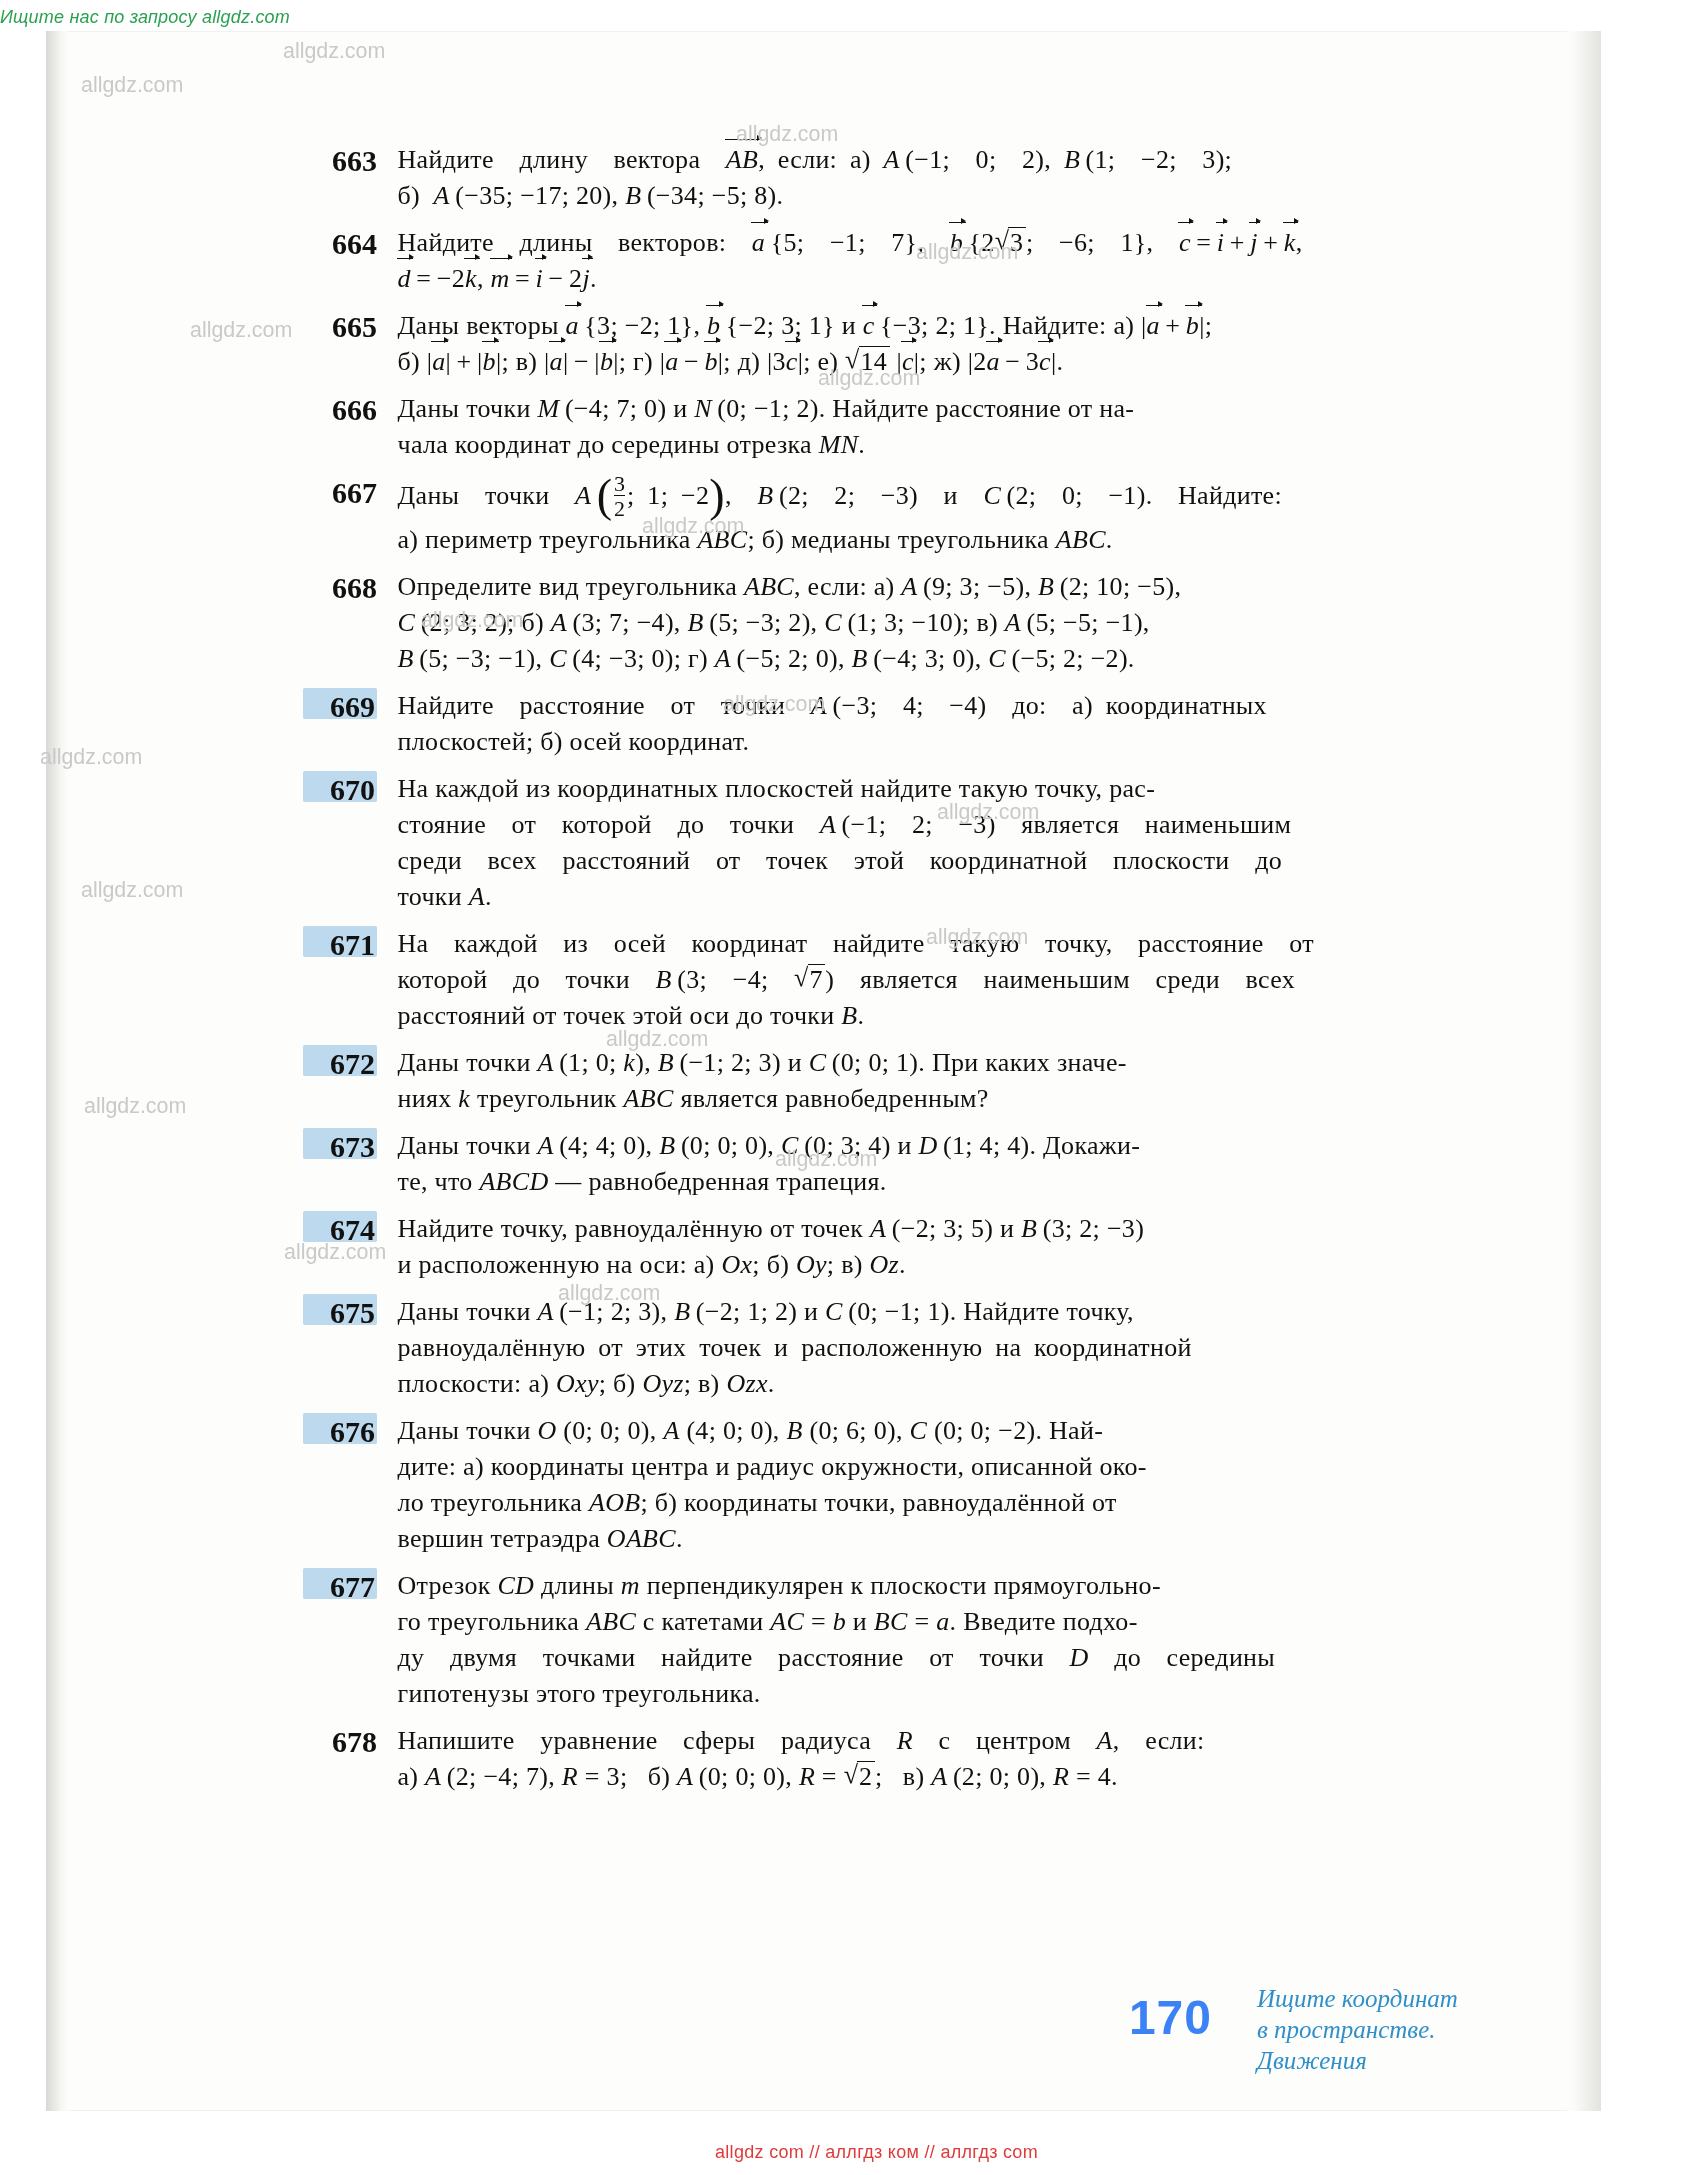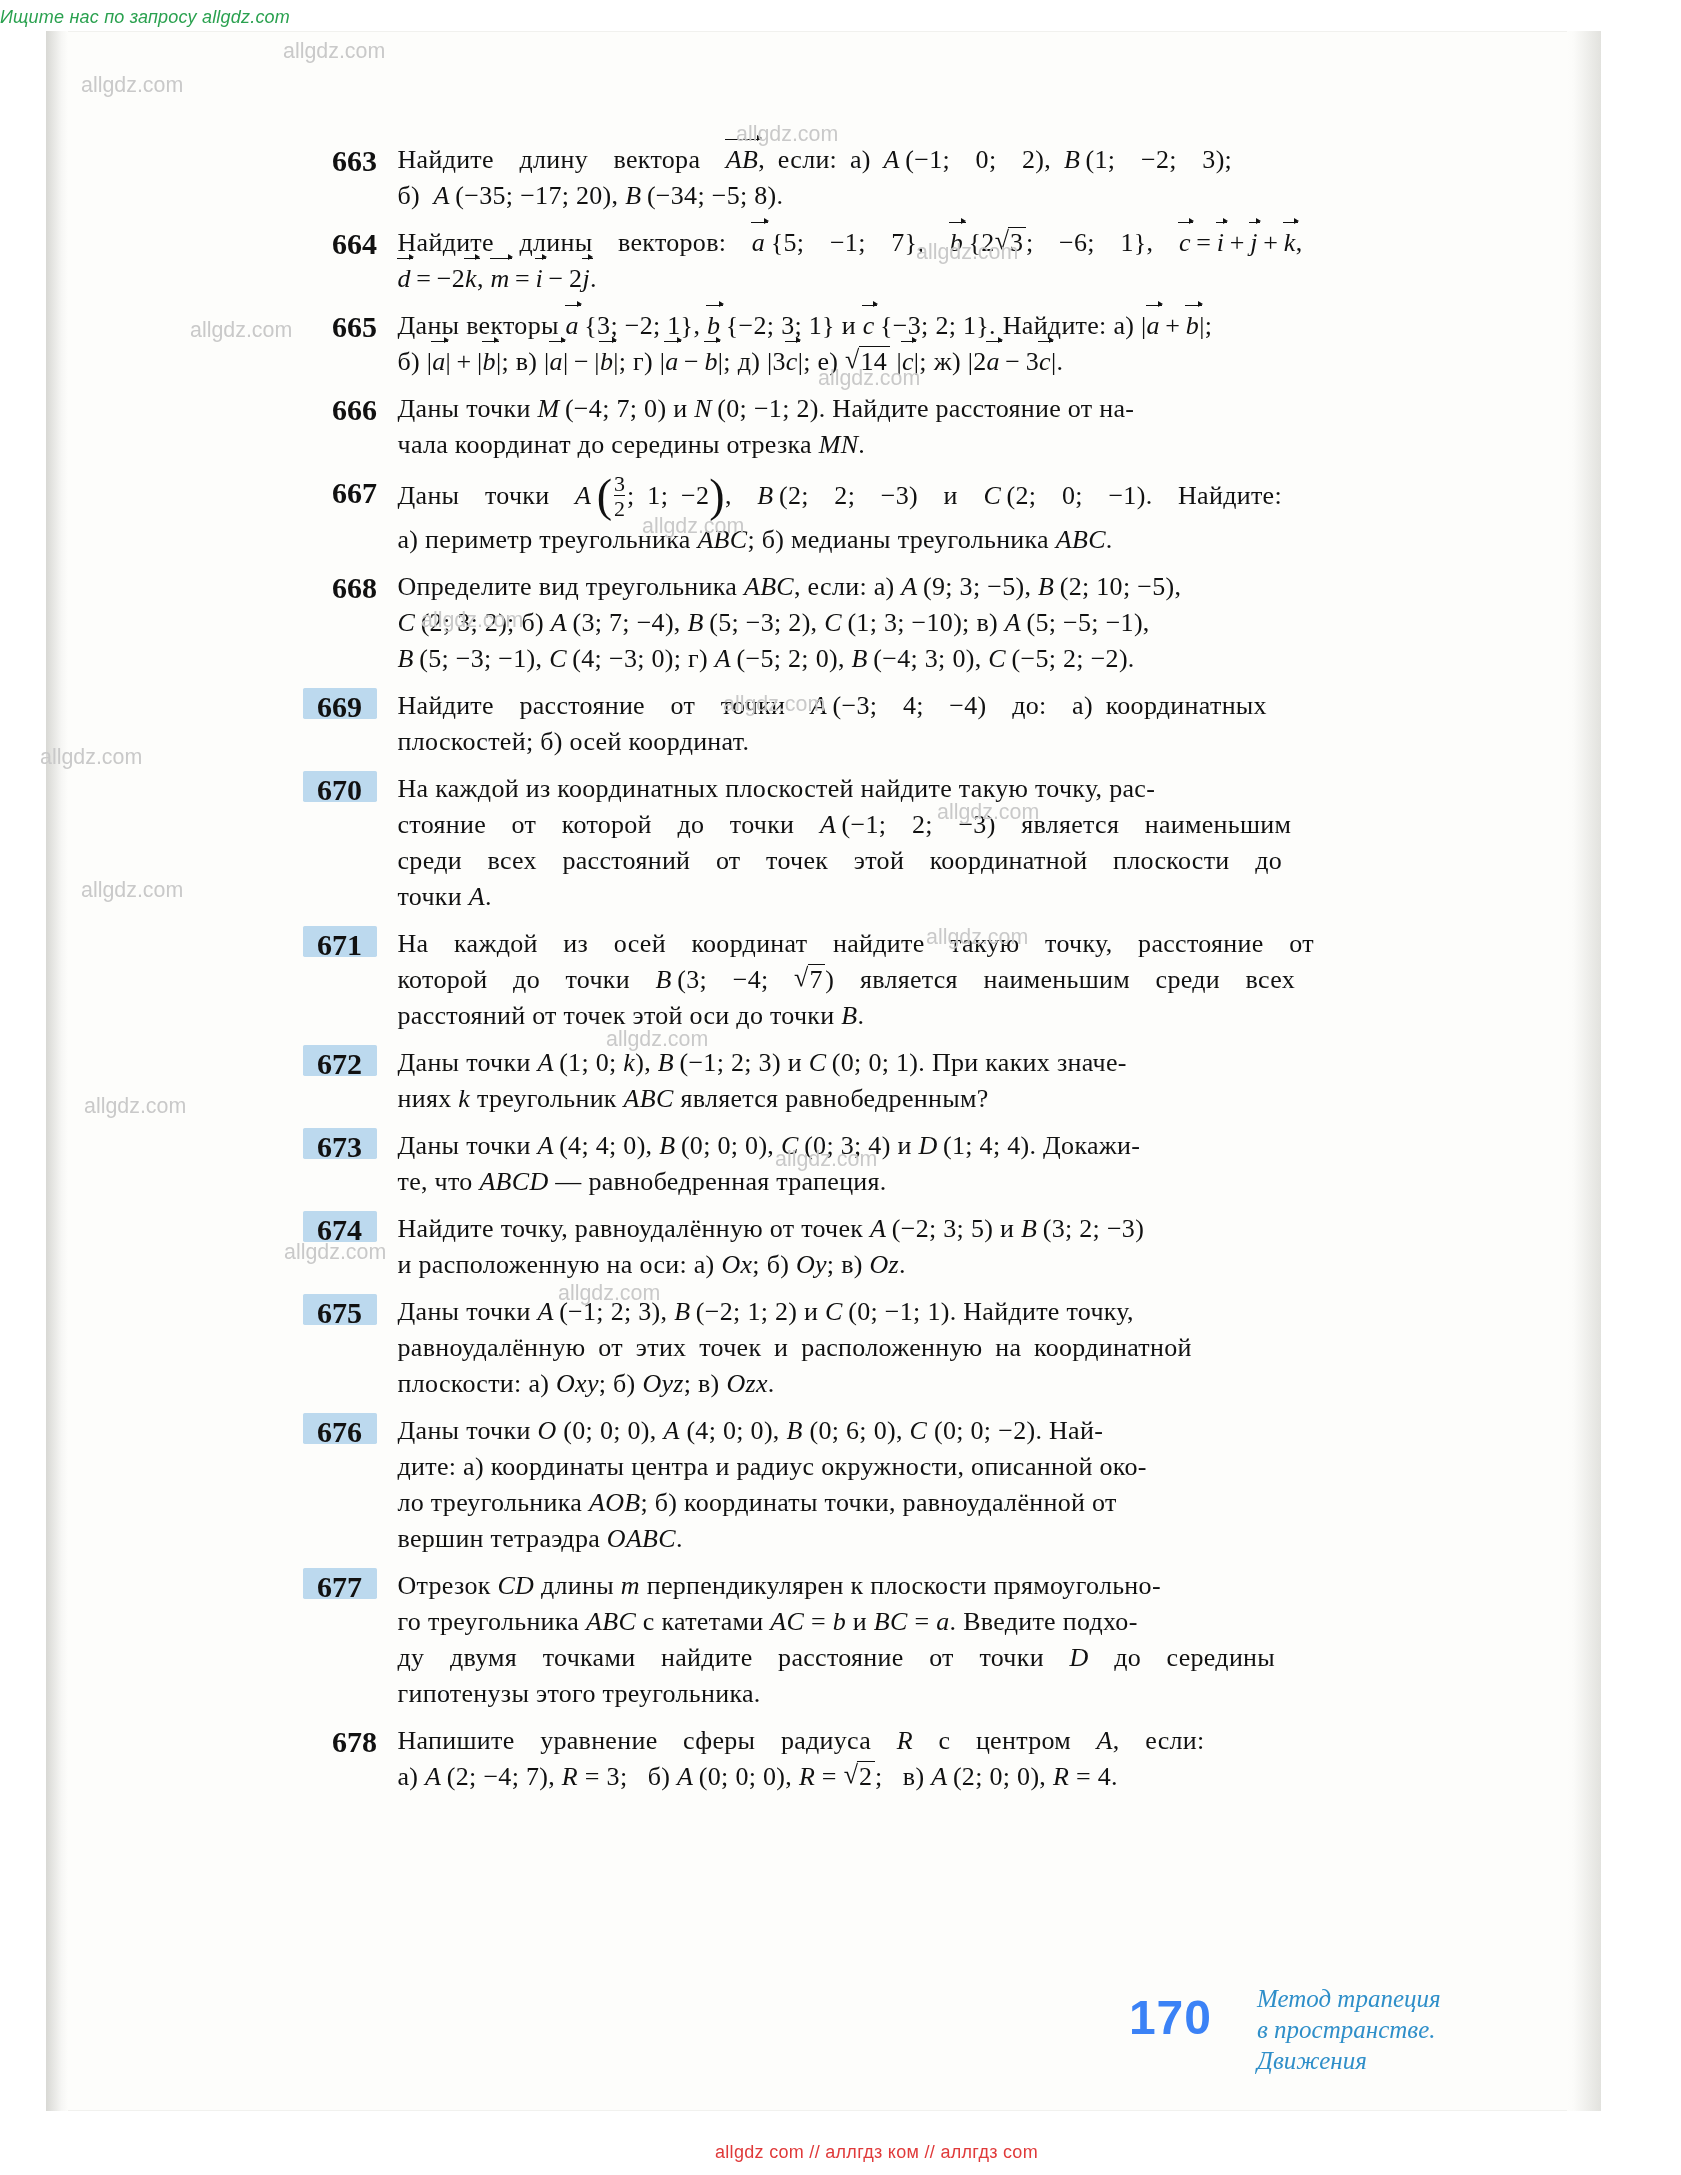--- a/index.html
+++ b/index.html
@@ -88,21 +88,21 @@
     font-size: 30px;
     line-height: 34px;
     padding-top: 1.7px;
     color: #111;
   }
   .num.hl {
     background: #bcd9ee;
     border-radius: 1.7px;
     height: 31px;
     box-sizing: border-box;
-    padding-right: 15px;
+    padding-right: 2px;
   }
   .body {
     flex: 1;
     padding-left: 20.5px;
     font-size: 26px;
     line-height: 36px;
     color: #111;
     text-align: justify;
     letter-spacing: 0.3px;
   }
@@ -347,21 +347,21 @@
         <div class="body">
           <span class="ln spw">Напишите&nbsp; уравнение&nbsp; сферы&nbsp; радиуса&nbsp; <i>R</i>&nbsp; с&nbsp; центром&nbsp; <i>A</i>,&nbsp; если:</span>
           <span class="ln">а) <i>A</i> (2; −4; 7), <i>R</i> = 3;&nbsp;&nbsp; б) <i>A</i> (0; 0; 0), <i>R</i> = <span class="sqrt"><span>2</span></span>;&nbsp;&nbsp; в) <i>A</i> (2; 0; 0), <i>R</i> = 4.</span>
         </div>
       </div>
 
     </div>
 
     <div class="page-no">170</div>
     <div class="chapter">
-      <div>Метод трапеция</div>
+      <div>Ищите координат</div>
       <div>в пространстве.</div>
       <div>Движения</div>
     </div>
 
   </div>
 
   <div id="wm-layer">
       <div class="wm" style="left: 283px; top: 39px;">allgdz.com</div>
       <div class="wm" style="left: 81px; top: 73px;">allgdz.com</div>
       <div class="wm" style="left: 736px; top: 122px;">allgdz.com</div>

